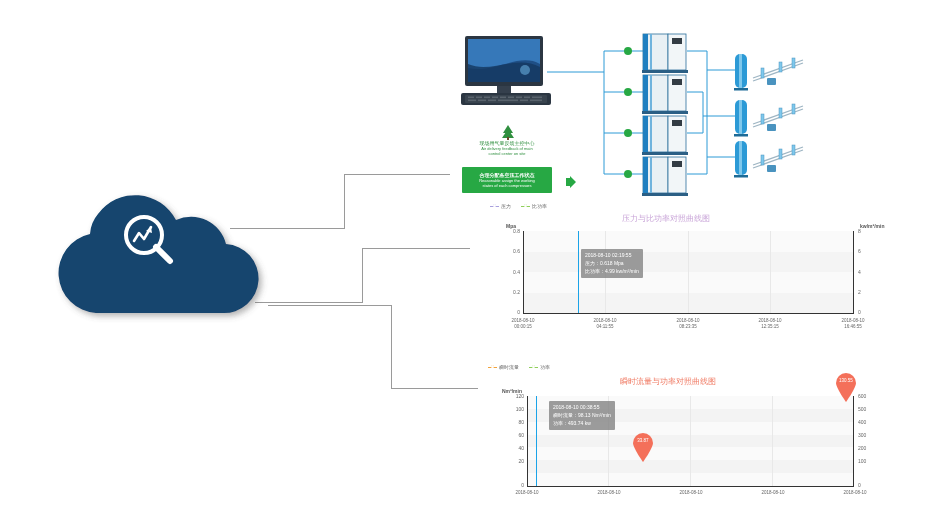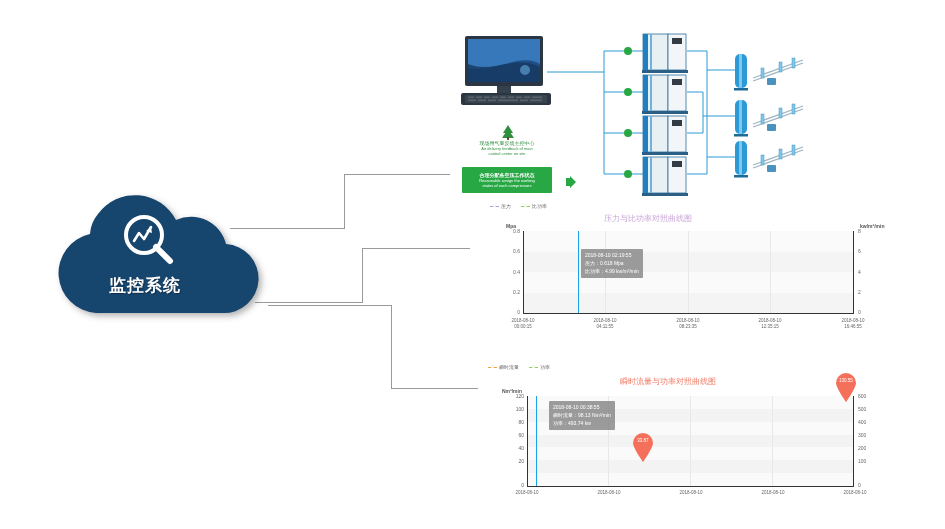--- a/index.html
+++ b/index.html
@@ -121,21 +121,20 @@
         Z"></path>
     </svg>
     <div class="cloud-glass">
       <svg width="58" height="58" viewBox="0 0 58 58">
         <circle cx="24" cy="23" r="18" fill="none" stroke="#ffffff" stroke-width="4"></circle>
         <line x1="36" y1="35" x2="50" y2="49" stroke="#ffffff" stroke-width="6" stroke-linecap="round"></line>
         <polyline points="14,29 19,21 24,27 31,15" fill="none" stroke="#ffffff" stroke-width="2.6" stroke-linecap="round" stroke-linejoin="round"></polyline>
         <polygon points="31,15 32,21 26,19" fill="#ffffff"></polygon>
       </svg>
     </div>
-    <div class="cloud-label">监控系统</div>
   </div>
 
   <div class="diagram">
 
     <div class="monitor">
       <svg width="96" height="84" viewBox="0 0 96 84">
         <rect x="6" y="2" width="78" height="50" rx="2" fill="#2b3642"></rect>
         <rect x="9" y="5" width="72" height="43" fill="#1f4f86"></rect>
         <path d="M9,5 L81,5 L81,30 C60,18 35,40 9,34 Z" fill="#3f86c9" opacity="0.75"></path>
         <path d="M9,30 C32,40 58,20 81,33 L81,48 L9,48 Z" fill="#14375f" opacity="0.8"></path>
@@ -319,21 +318,21 @@
         <span>压力</span>
       </span>
       <span class="legend-item">
         <span class="legend-dash" style="--c: #8fcf5a; background: transparent;">
             <span style="position:absolute;left:0;top:2px;width:9px;height:1.2px;background:#8fcf5a"></span>
             <span style="position:absolute;left:3px;top:0.6px;width:3px;height:3px;border-radius:50%;border:1px solid #8fcf5a;background:#fff;box-sizing:border-box"></span>
           </span>
         <span>比功率</span>
       </span>
     </div>
-    <div class="chart-title" style="left:126px;top:12px;color:#c9a5d8;">压力与比功率对照曲线图</div>
+    <div class="chart-title" style="left:144px;top:12px;color:#c9a5d8;">压力与比功率对照曲线图</div>
     <div class="axis-unit" style="left:28px;top:22px;">Mpa</div>
     <div class="axis-unit" style="left:382px;top:22px;">kw/m³/min</div>
 
     <div class="plot" style="left:45px;top:30px;width:330px;height:82px;">
       <div class="band" style="top:0px;height:20.5px;background:#fafafa;"></div>
       <div class="band" style="top:20.5px;height:20.5px;background:#f4f4f4;"></div>
       <div class="band" style="top:41px;height:20.5px;background:#fafafa;"></div>
       <div class="band" style="top:61.5px;height:20.5px;background:#f4f4f4;"></div>
       <div class="gridv" style="left:82px;top:0;height:82px;"></div>
       <div class="gridv" style="left:165px;top:0;height:82px;"></div>

